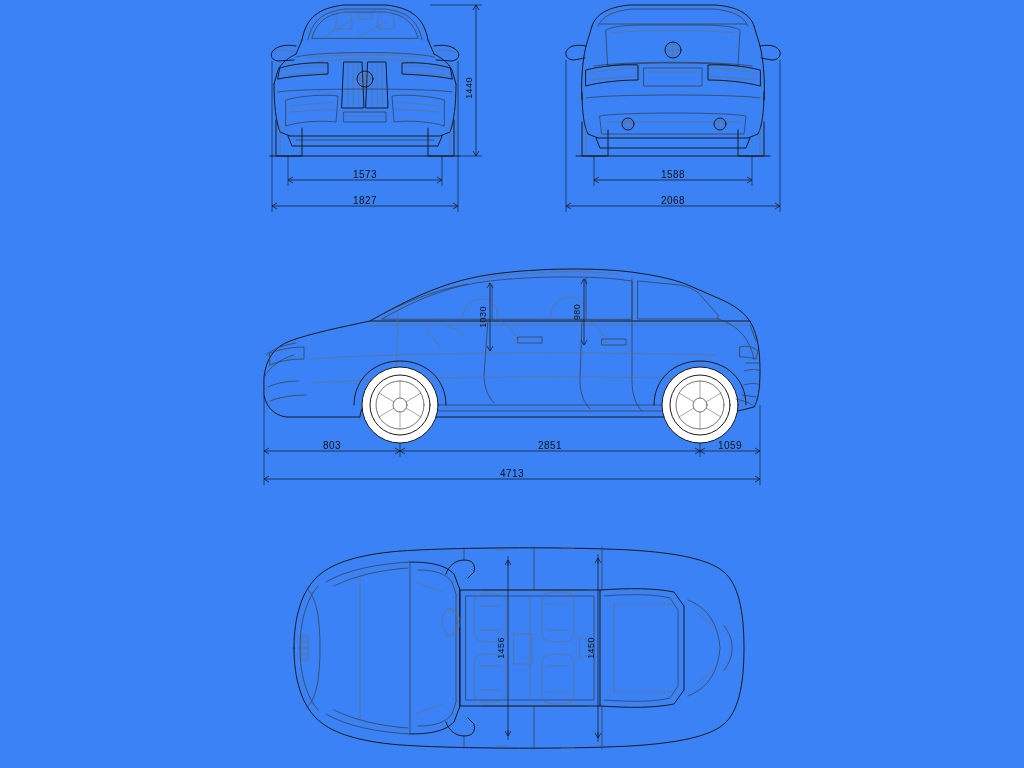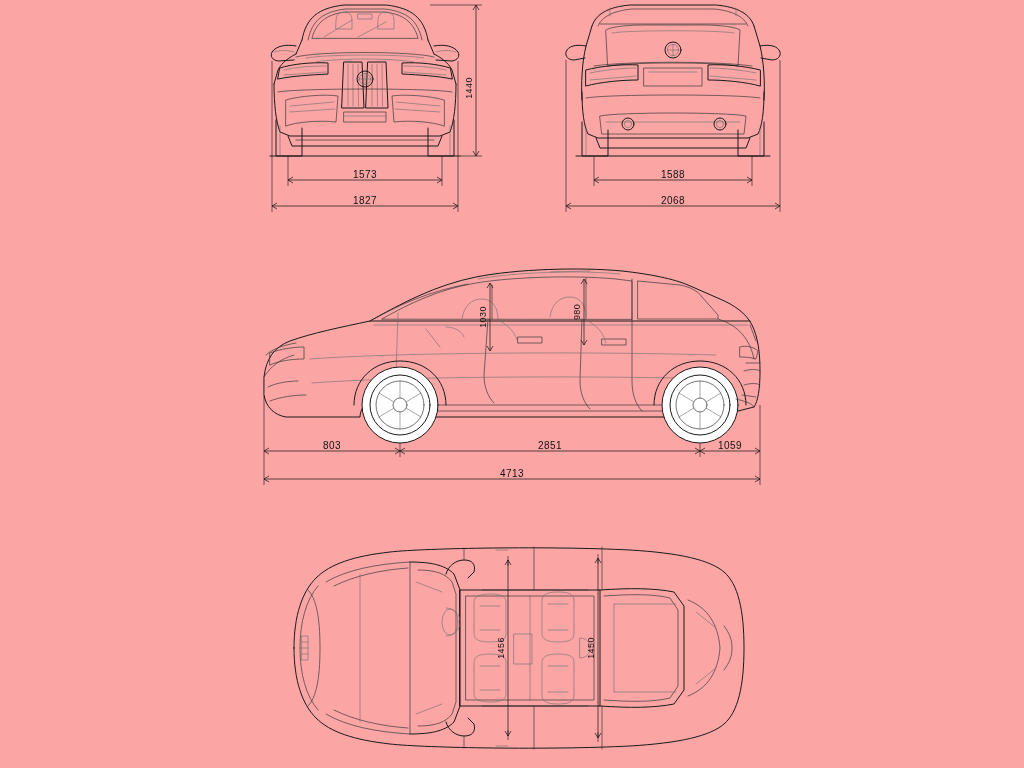--- a/index.html
+++ b/index.html
@@ -10,21 +10,21 @@
   body {
     width: 1024px;
     height: 768px;
     font-family: "Liberation Sans", sans-serif;
     overflow: hidden;
   }
   #sheet {
     position: relative;
     width: 1024px;
     height: 768px;
-    background: #fca5a5;
+    background: #3b82f6;
   }
   .view {
     position: absolute;
   }
   svg { display: block; overflow: visible; }
   .ln {
     fill: none;
     stroke: #1a1a1a;
     stroke-width: 1;
     stroke-linejoin: round;

